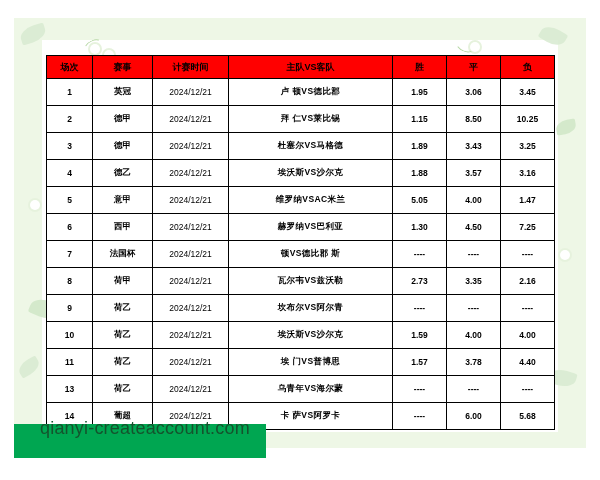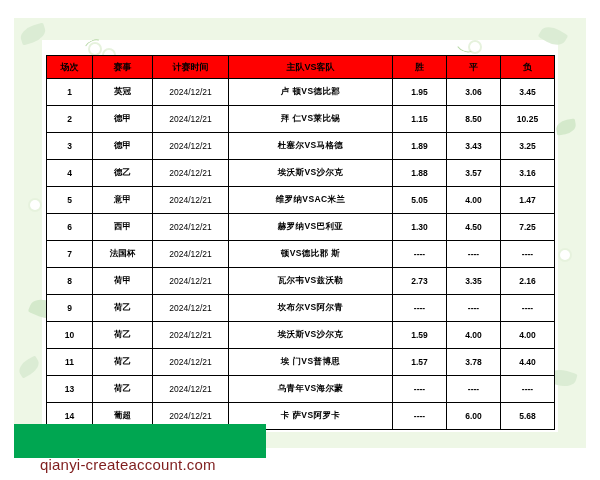--- a/index.html
+++ b/index.html
@@ -120,24 +120,24 @@
     position: absolute;
     left: 14px;
     top: 424px;
     width: 252px;
     height: 34px;
     background: #00a651;
   }
   .watermark-text {
     position: absolute;
     left: 40px;
-    top: 456px;
+    top: 418px;
     width: 320px;
-    font-size: 15px;
-    color: #7f1d1d;
+    font-size: 18px;
+    color: #14532d;
     font-family: "Liberation Sans", sans-serif;
     letter-spacing: .2px;
   }
 </style>
 </head>
 <body>
 
 <div class="page">
   <div class="frame"></div>
   <div class="frame-inner"></div>

